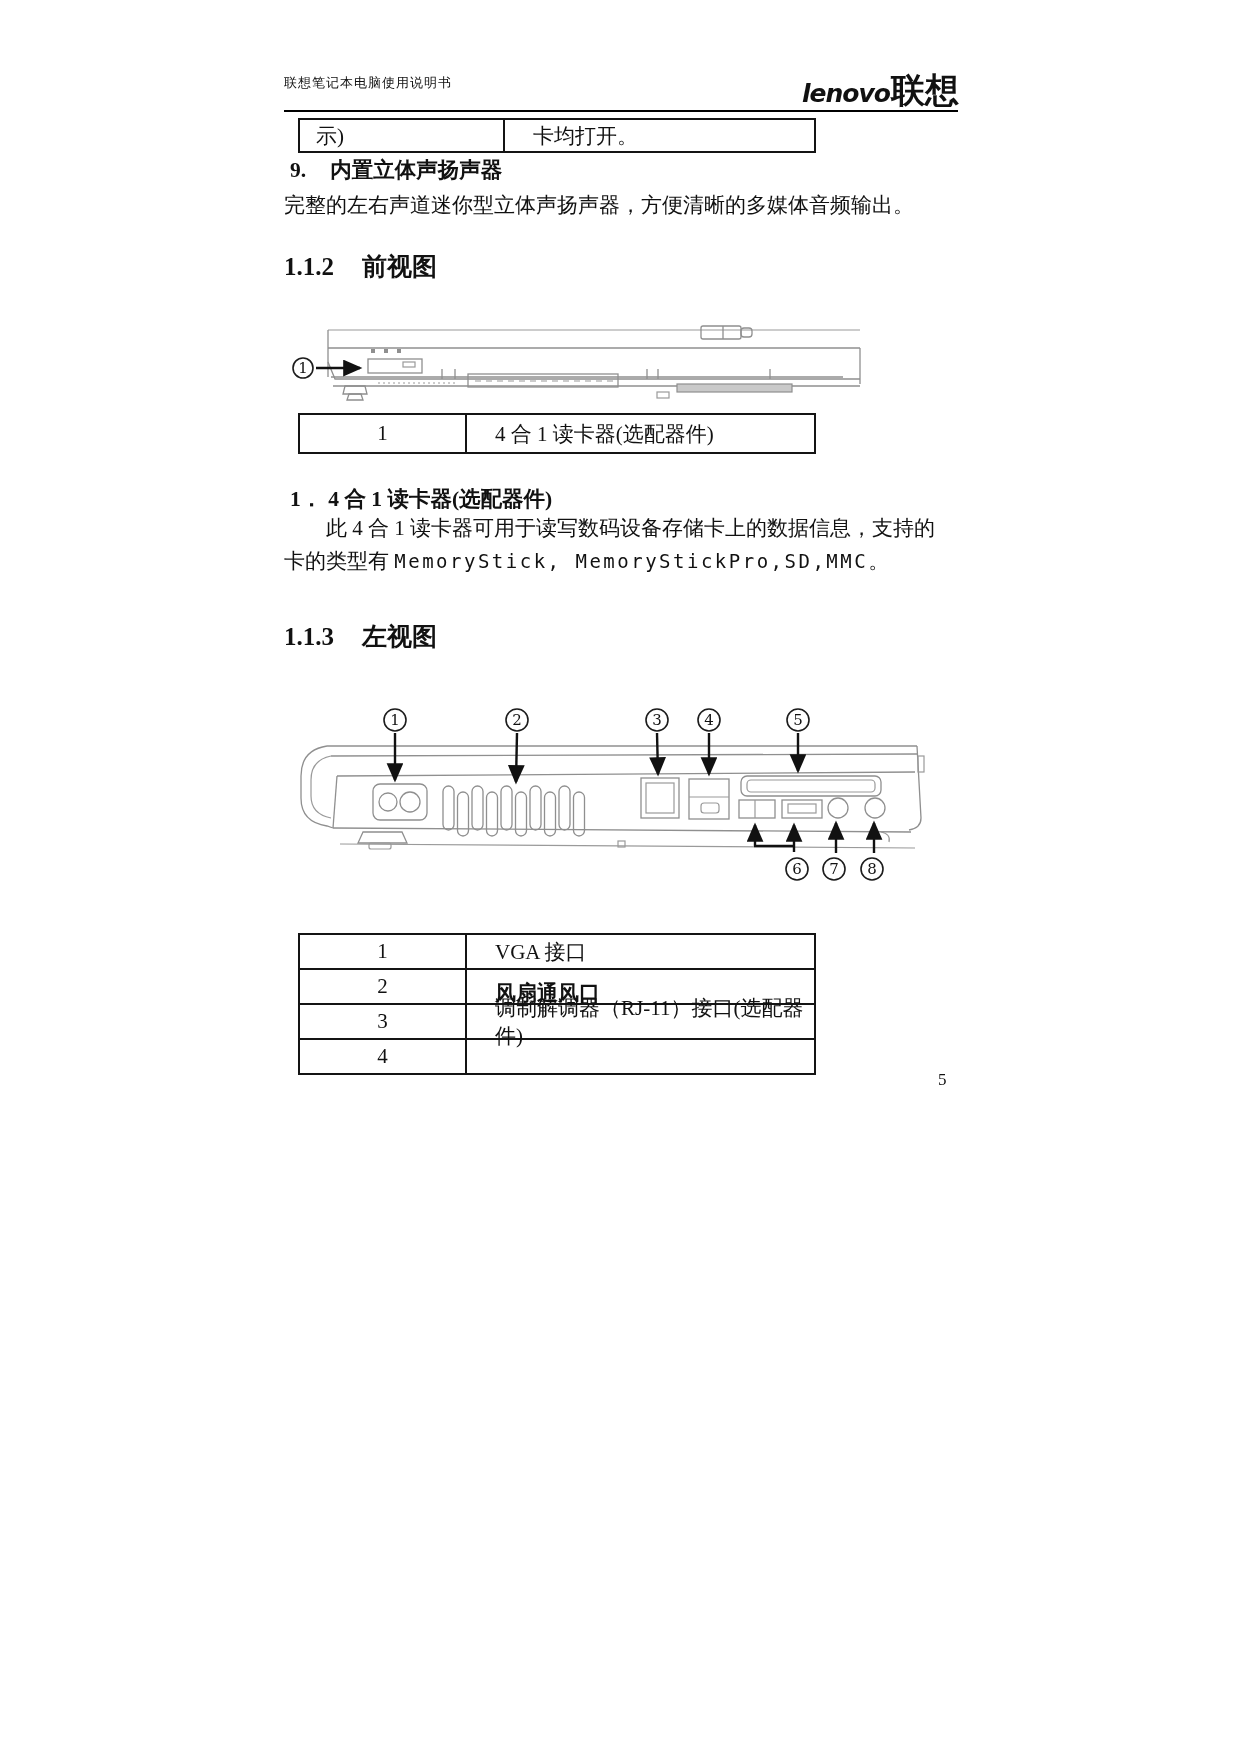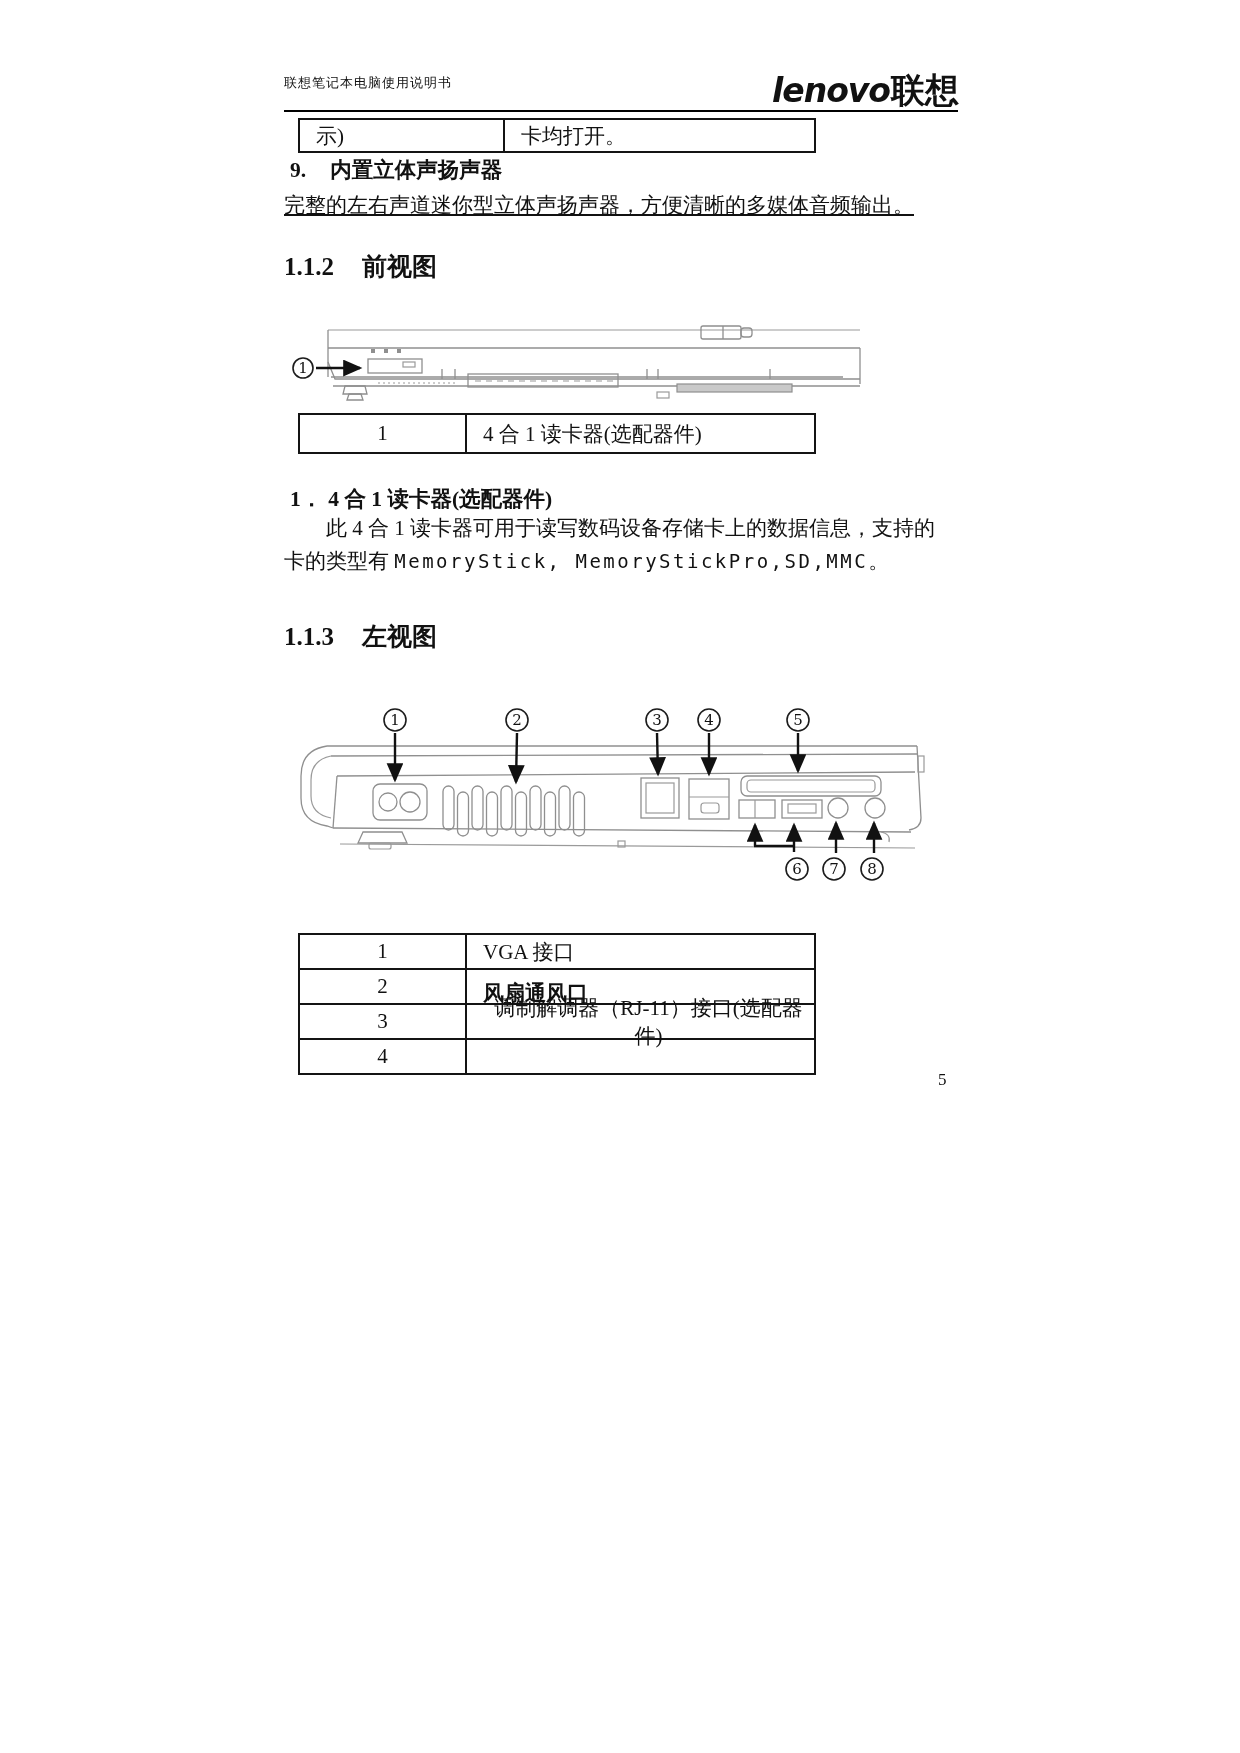--- a/index.html
+++ b/index.html
@@ -5,30 +5,30 @@
   html,body{margin:0;padding:0;}
   body{
     width:1240px;height:1753px;background:#ffffff;position:relative;
     font-family:"Liberation Serif","DejaVu Serif",serif;color:#111;
     overflow:hidden;
   }
   .abs{position:absolute;}
   
   .doc-title{left:284px;top:74px;font-size:13px;letter-spacing:1px;}
   .brand{right:281px;top:68px;white-space:nowrap;}
-  .brand-en{font-family:"DejaVu Sans","Liberation Sans",sans-serif;font-weight:900;font-style:italic;font-size:33px;letter-spacing:-1px;}
+  .brand-en{font-family:"DejaVu Sans","Liberation Sans",sans-serif;font-weight:900;font-style:italic;font-size:25px;letter-spacing:-1px;}
   .brand-cn{font-family:"DejaVu Sans","Liberation Sans",sans-serif;font-weight:900;font-size:34px;margin-left:1px;}
   .header-rule{left:284px;top:110px;width:674px;height:2px;background:#000;}
   
   .tbl{border:2px solid #141414;}
   .tbl-row{display:flex;border-top:2px solid #141414;}
   .tbl-row:first-child{border-top:none;}
   .cell{font-size:21px;display:flex;align-items:center;}
   .cell-num{justify-content:center;border-right:2px solid #141414;flex:none;}
-  .cell-label{padding-left:16px;flex:1;text-align:center;}
+  .cell-label{padding-left:28px;flex:1;}
   
   .tbl-top{left:298px;top:118px;width:514px;}
   .tbl-top .tbl-row{height:31px;}
   .tbl-top .cell-num{width:187px;justify-content:flex-start;padding-left:16px;}
   
   .tbl-front{left:298px;top:413px;width:514px;}
   .tbl-front .tbl-row{height:37px;}
   .tbl-front .cell-num{width:165px;}
   
   .tbl-left{left:298px;top:933px;width:514px;}
@@ -64,21 +64,21 @@
 <div class="abs tbl tbl-top">
   <div class="tbl-row">
     <div class="cell cell-num">示)</div>
     <div class="cell cell-label">卡均打开。</div>
   </div>
 </div>
 
 <div class="abs item-head" style="left:290px;top:155px;">
   <span>9.</span><span class="gap"></span><span>内置立体声扬声器</span>
 </div>
-<div class="abs para" style="left:284px;top:189px;width:666px;text-decoration:underline;">完整的左右声道迷你型立体声扬声器，方便清晰的多媒体音频输出。</div>
+<div class="abs para" style="left:284px;top:189px;width:666px;">完整的左右声道迷你型立体声扬声器，方便清晰的多媒体音频输出。</div>
 
 <div class="abs sec-head" style="left:284px;top:250px;">
   <span>1.1.2</span><span class="gap"></span><span>前视图</span>
 </div>
 
 <svg class="abs" style="left:283px;top:322px;" width="580" height="96" viewBox="0 0 580 96">
   <defs>
     <marker id="ahf" markerWidth="9" markerHeight="8" refX="7" refY="3.5" orient="auto">
       <path d="M0,0 L8,3.5 L0,7 z" fill="#111"></path>
     </marker>

